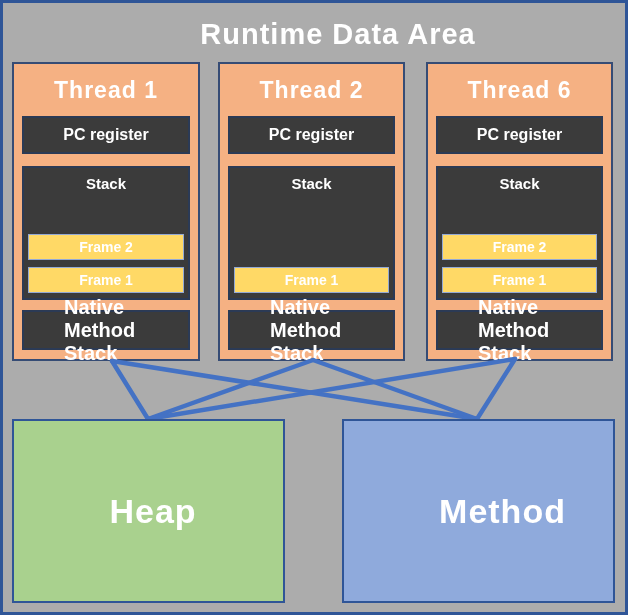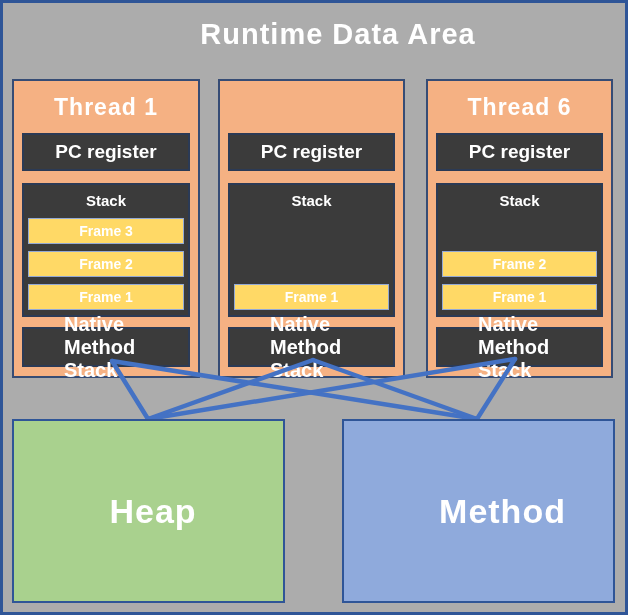--- a/index.html
+++ b/index.html
@@ -28,21 +28,21 @@
     display: flex;
     align-items: center;
     justify-content: center;
     font-size: 29px;
     letter-spacing: 1px;
     color: var(--text, #FFFFFF);
     margin-left: 24px;
   }
   .thread-box {
     position: absolute;
-    top: 76px;
+    top: 59px;
     height: 299px;
     box-sizing: border-box;
     background: var(--thread_fill, #F5B183);
     border: 2px solid var(--box_border, #364C75);
   }
   .thread-1 { left: 9px;   width: 188px; }
   .thread-2 { left: 215px; width: 187px; }
   .thread-3 { left: 423px; width: 187px; }
   .thread-title {
     position: absolute;
@@ -60,21 +60,21 @@
     box-sizing: border-box;
     background: var(--dark_fill, #3B3B3B);
     border: 2px solid var(--dark_border, #2B3A55);
   }
   .pc-box {
     top: 52px;
     height: 38px;
     display: flex;
     align-items: center;
     justify-content: center;
-    font-size: 19px;
+    font-size: 16px;
   }
   .stack-box {
     top: 102px;
     height: 134px;
   }
   .stack-label {
     position: absolute;
     top: 0; left: 0; right: 0;
     height: 30px;
     display: flex;
@@ -143,29 +143,29 @@
 <div class="canvas">
 
   <div class="main-title">Runtime Data Area</div>
 
   <div class="thread-box thread-1">
     <div class="thread-title">Thread 1</div>
     <div class="dark-box pc-box">PC register</div>
     <div class="dark-box stack-box">
       <div class="stack-label">Stack</div>
       <div class="frames">
-        <div class="frame">Frame 3</div>
         <div class="frame">Frame 2</div>
         <div class="frame">Frame 1</div>
       </div>
     </div>
     <div class="dark-box nms-box">Native Method Stack</div>
   </div>
 
   <div class="thread-box thread-2">
+    <div class="thread-title">Thread 2</div>
     <div class="dark-box pc-box">PC register</div>
     <div class="dark-box stack-box">
       <div class="stack-label">Stack</div>
       <div class="frames">
         <div class="frame">Frame 1</div>
       </div>
     </div>
     <div class="dark-box nms-box">Native Method Stack</div>
   </div>
 

